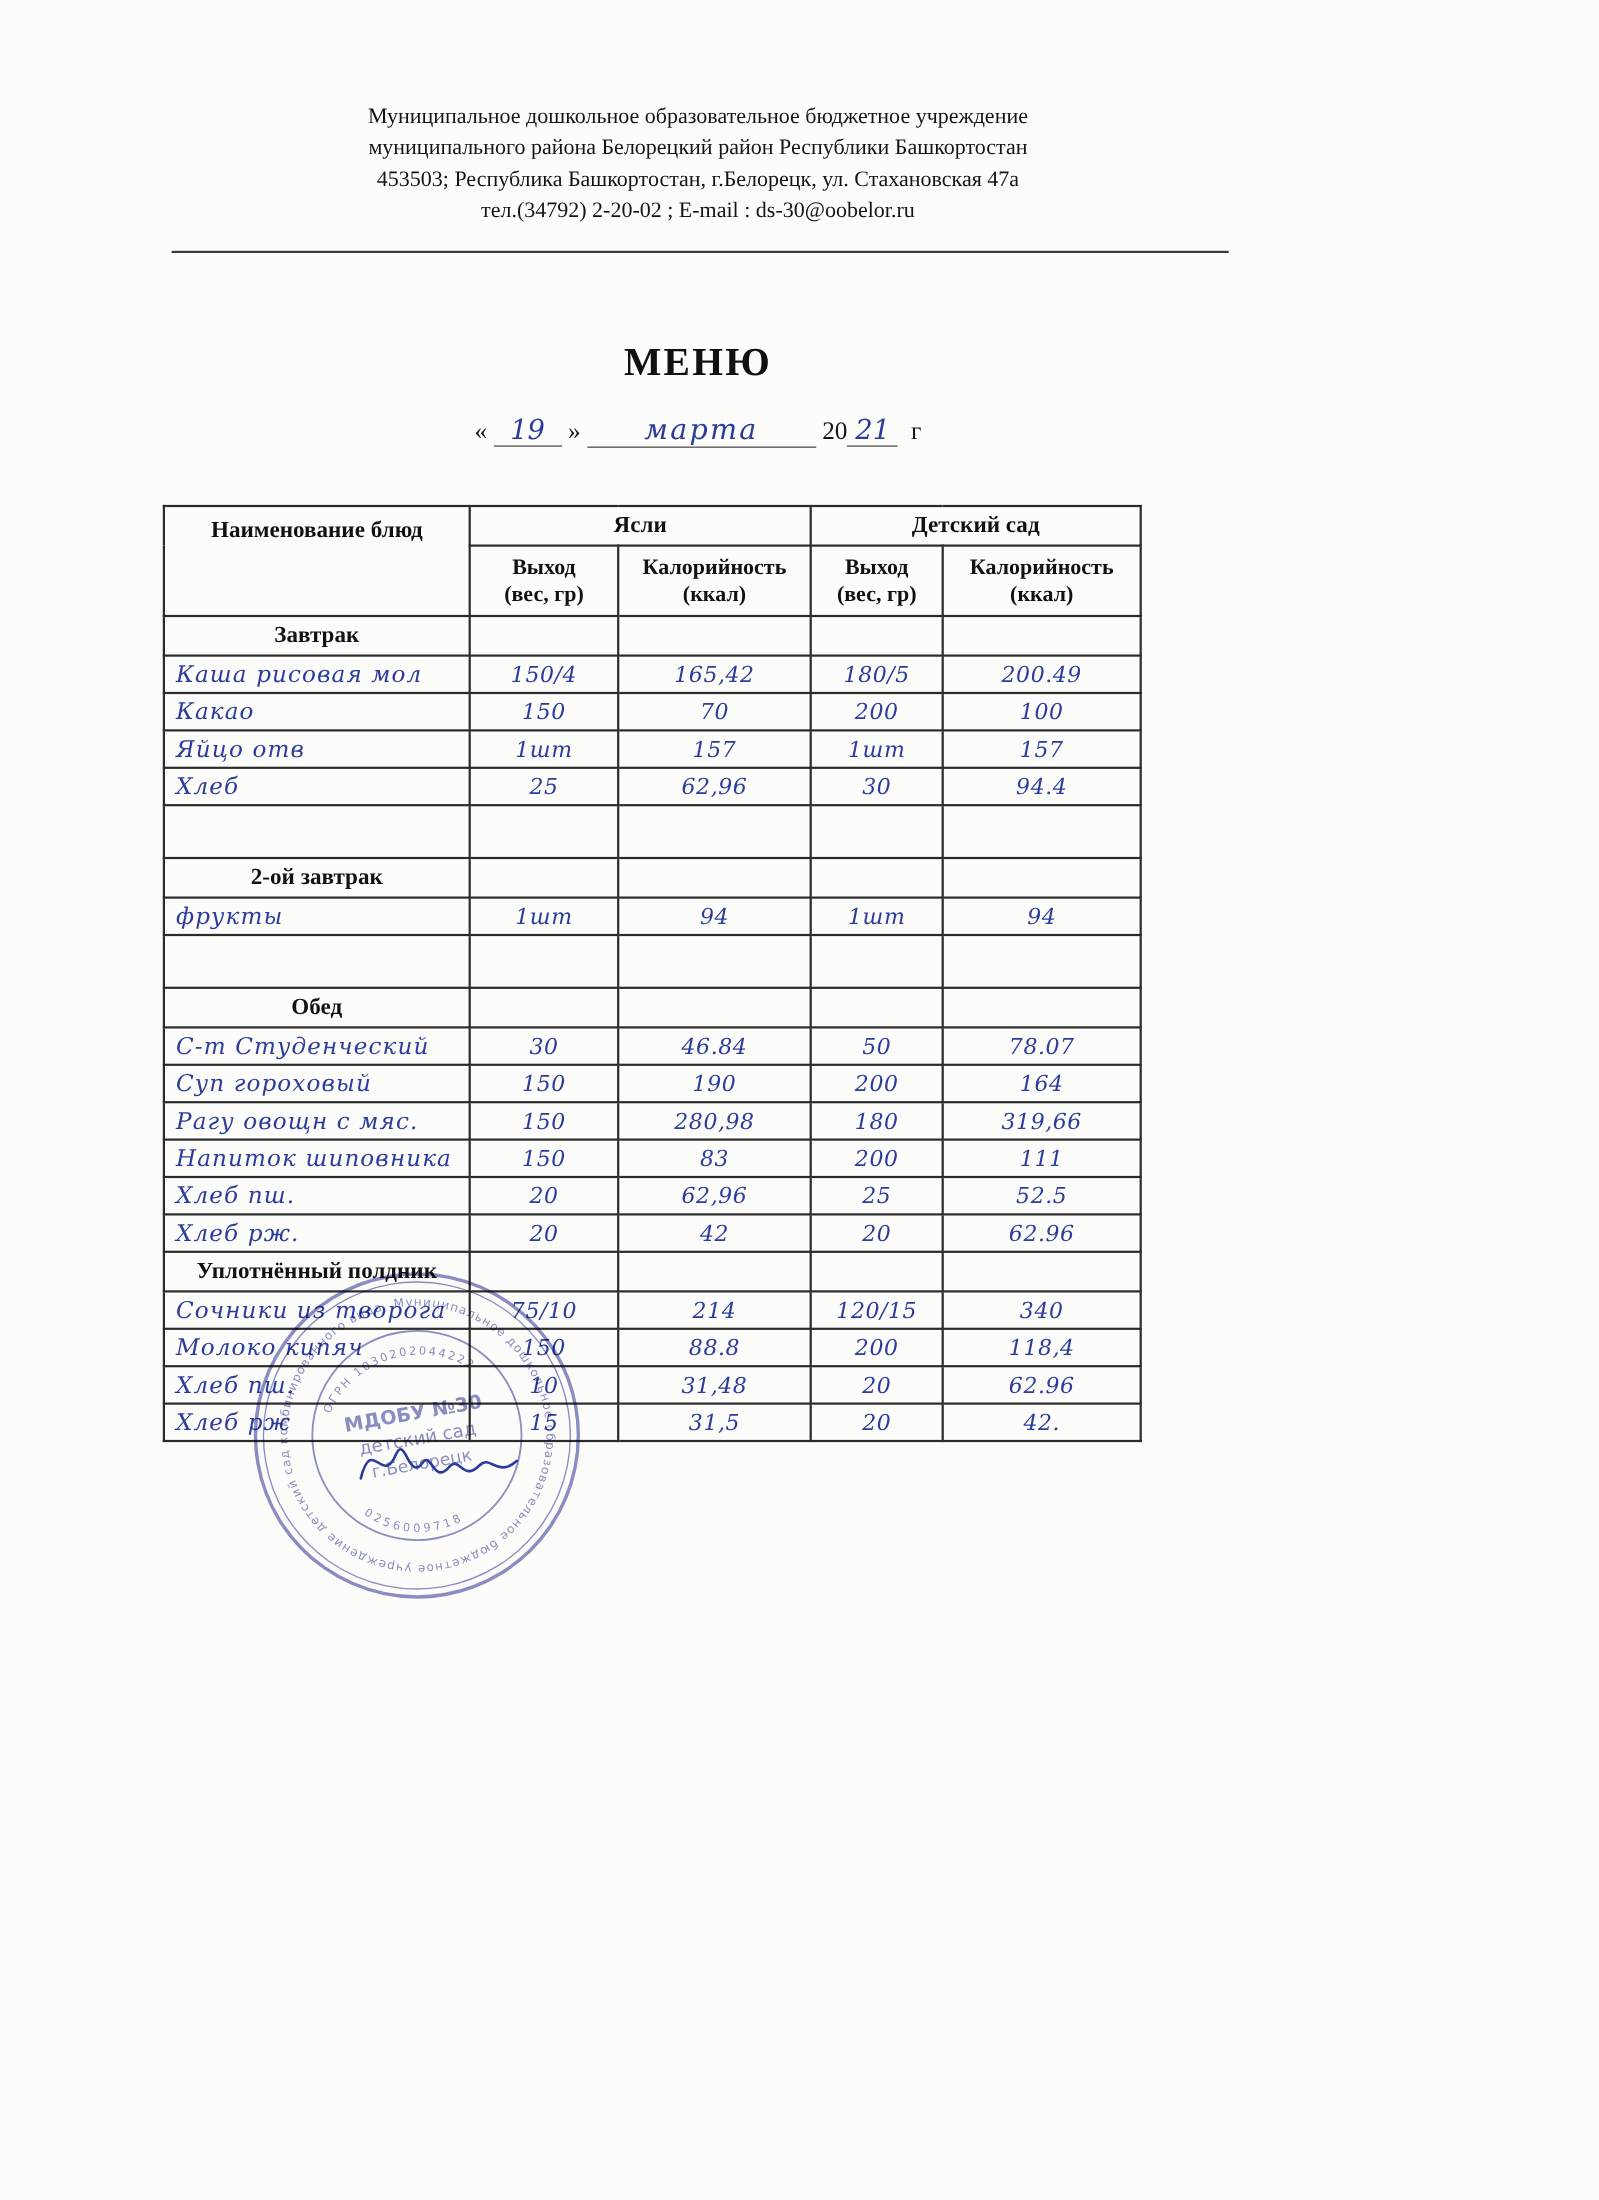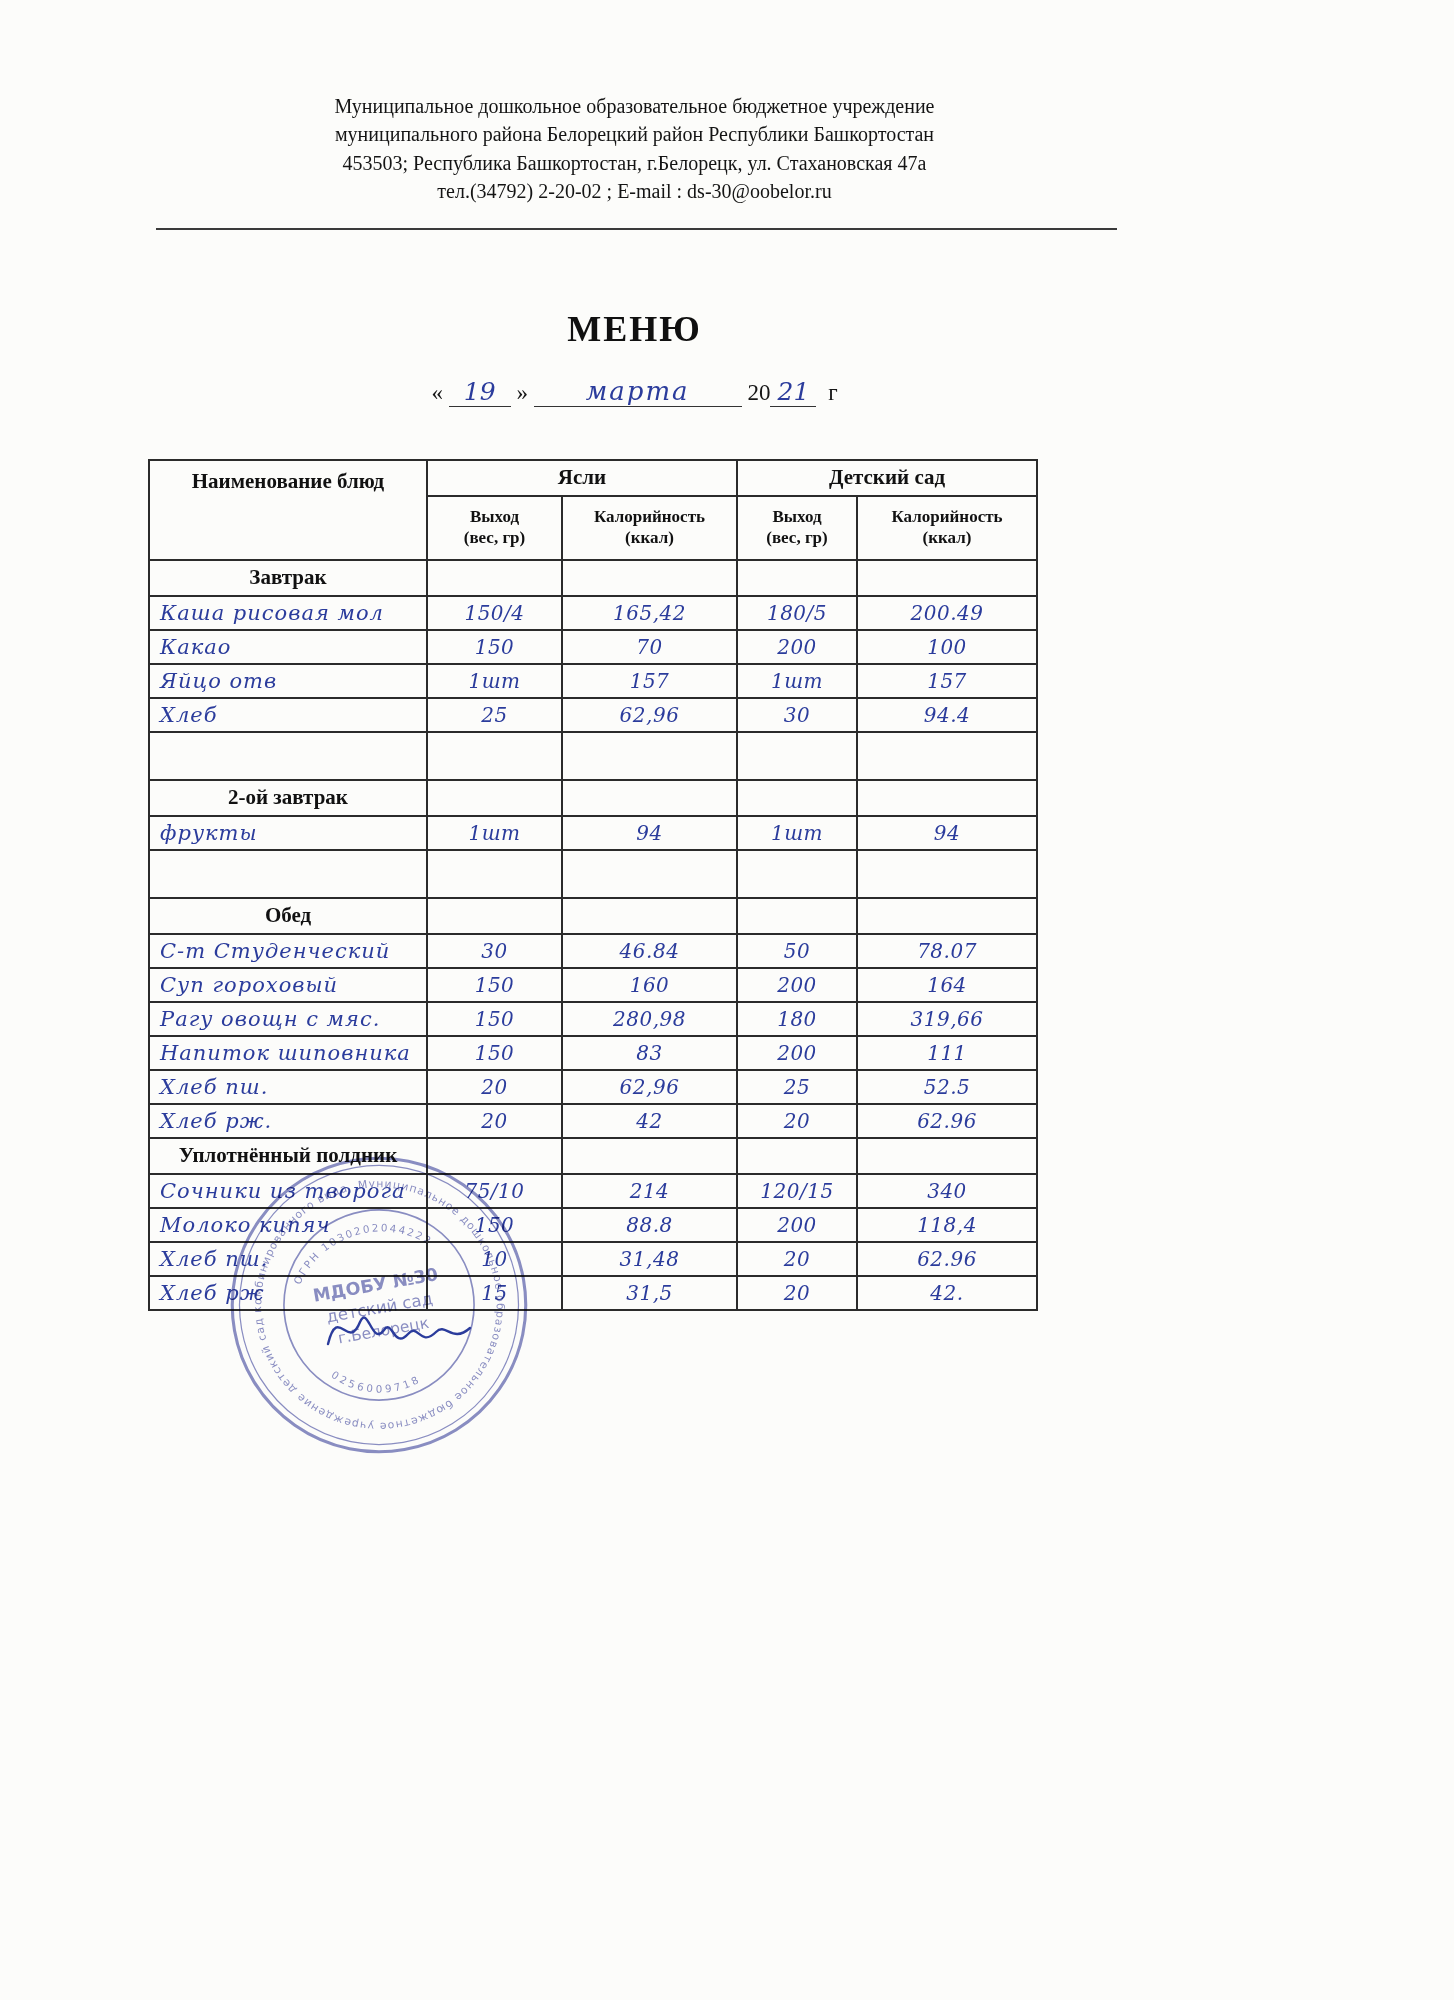--- a/index.html
+++ b/index.html
@@ -41,21 +41,21 @@
     width:888px;border-collapse:collapse;table-layout:fixed;
     margin-top:52px;font-size:20px;
   }
   .menu-table th,.menu-table td{
     border:2px solid #2b2b2b;
     padding:1px 6px;
     overflow:hidden;
   }
   .menu-table thead th{font-weight:bold;text-align:center;color:#111;}
   .group-row th{height:32px;font-size:21px;}
-  .sub-row th{height:60px;white-space:pre-line;line-height:1.2;font-size:17px;vertical-align:middle;border-radius:17px;}
+  .sub-row th{height:60px;white-space:pre-line;line-height:1.2;font-size:20px;vertical-align:middle;border-radius:17px;}
   th.dish-col{vertical-align:top;padding-top:8px;font-size:21px;}
   tr.section-row td{height:32px;}
   td.section-title{font-weight:bold;text-align:center;font-size:21px;color:#111;}
   tr.menu-row td{height:30px;}
   tr.menu-row td.dish{font-size:21px;padding-left:10px;letter-spacing:1px;}
   tr.menu-row td.num{text-align:center;font-size:20px;letter-spacing:.5px;}
   tr.empty-row td{height:44px;}
 
   
   .footer-box{
@@ -208,21 +208,21 @@
           <tr class="menu-row">
             <td class="hw dish">С-т Студенческий</td>
             <td class="hw num">30</td>
             <td class="hw num">46.84</td>
             <td class="hw num">50</td>
             <td class="hw num">78.07</td>
           </tr>
           <tr class="menu-row">
             <td class="hw dish">Суп гороховый</td>
             <td class="hw num">150</td>
-            <td class="hw num">160</td>
+            <td class="hw num">190</td>
             <td class="hw num">200</td>
             <td class="hw num">164</td>
           </tr>
           <tr class="menu-row">
             <td class="hw dish">Рагу овощн с мяс.</td>
             <td class="hw num">150</td>
             <td class="hw num">280,98</td>
             <td class="hw num">180</td>
             <td class="hw num">319,66</td>
           </tr>

